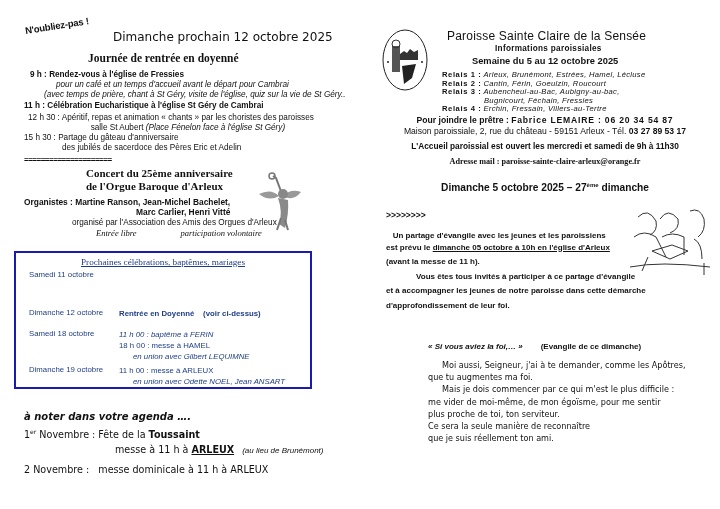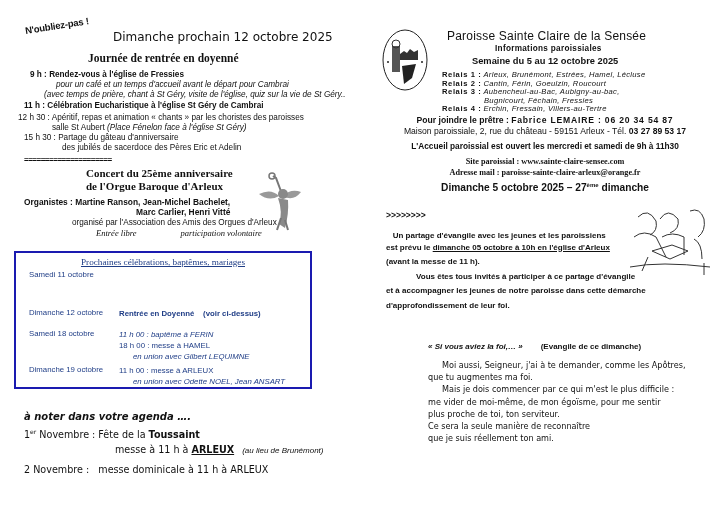--- a/index.html
+++ b/index.html
@@ -68,21 +68,21 @@
 <div class="abs day-title">Journée de rentrée en doyenné</div>
 
 <div class="abs sched" style="left:30px; top:70px;">
   <div><b>9 h :</b> <b>Rendez-vous à l'église de Fressies</b></div>
   <div class="ind" style="padding-left:26px">pour un café et un temps d'accueil avant le départ pour Cambrai</div>
   <div class="ind" style="padding-left:14px">(avec temps de prière, chant à St Géry, visite de l'église, quiz sur la vie de St Géry..</div>
 </div>
 <div class="abs sched" style="left:24px; top:101px;">
   <b>11 h :</b> <b>Célébration Eucharistique à l'église St Géry de Cambrai</b>
 </div>
-<div class="abs sched" style="left:18px; top:113px;">
+<div class="abs sched" style="left:28px; top:113px;text-align:center;">
   <div><span>12 h 30 :</span> <span>Apéritif, repas et animation « chants » par les choristes des paroisses</span></div>
   <div style="padding-left:34px"><span>salle St Aubert </span><i>(Place Fénelon face à l'église St Géry)</i></div>
 </div>
 <div class="abs sched" style="left:24px; top:133px;">
   <div><span>15 h 30 :</span> <span>Partage du gâteau d'anniversaire</span></div>
   <div style="padding-left:38px">des jubilés de sacerdoce des Pères Eric et Adelin</div>
 </div>
 
 <div class="abs sep">=====================</div>
 <div class="abs concert-title">
@@ -166,21 +166,20 @@
   <div style="padding-left:42px"><span class="val">Bugnicourt, Féchain, Fressies</span></div>
   <div><span class="lbl">Relais 4 :</span> <span class="val">Erchin, Fressain, Villers-au-Tertre</span></div>
 </div>
 
 <div class="abs contact">
   <div class="pr"><b>Pour joindre le prêtre : </b><b class="spaced">Fabrice LEMAIRE : 06 20 34 54 87</b></div>
   <div><span>Maison paroissiale, 2, rue du château - 59151 Arleux - Tél. </span><b>03 27 89 53 17</b></div>
 </div>
 <div class="abs accueil">L'Accueil paroissial est ouvert les mercredi et samedi de 9h à 11h30</div>
 <div class="abs web">
-  <div>Site paroissial : www.sainte-claire-sensee.com</div>
   <div>Adresse mail : paroisse-sainte-claire-arleux@orange.fr</div>
 </div>
 <div class="abs sunday5"><span>Dimanche 5 octobre 2025 – 27</span><sup>ème</sup><span> dimanche</span></div>
 
 <div class="abs arrows">&gt;&gt;&gt;&gt;&gt;&gt;&gt;&gt;</div>
 <div class="abs gospel-share">
   <div style="white-space:pre">   Un partage d'évangile avec les jeunes et les paroissiens</div>
   <div><span>est prévu le </span><span class="u">dimanche 05 octobre à 10h en l'église d'Arleux</span></div>
   <div style="margin-top:3px">(avant la messe de 11 h).</div>
   <div style="margin-top:3px; padding-left:30px">Vous êtes tous invités à participer à ce partage d'évangile</div>

